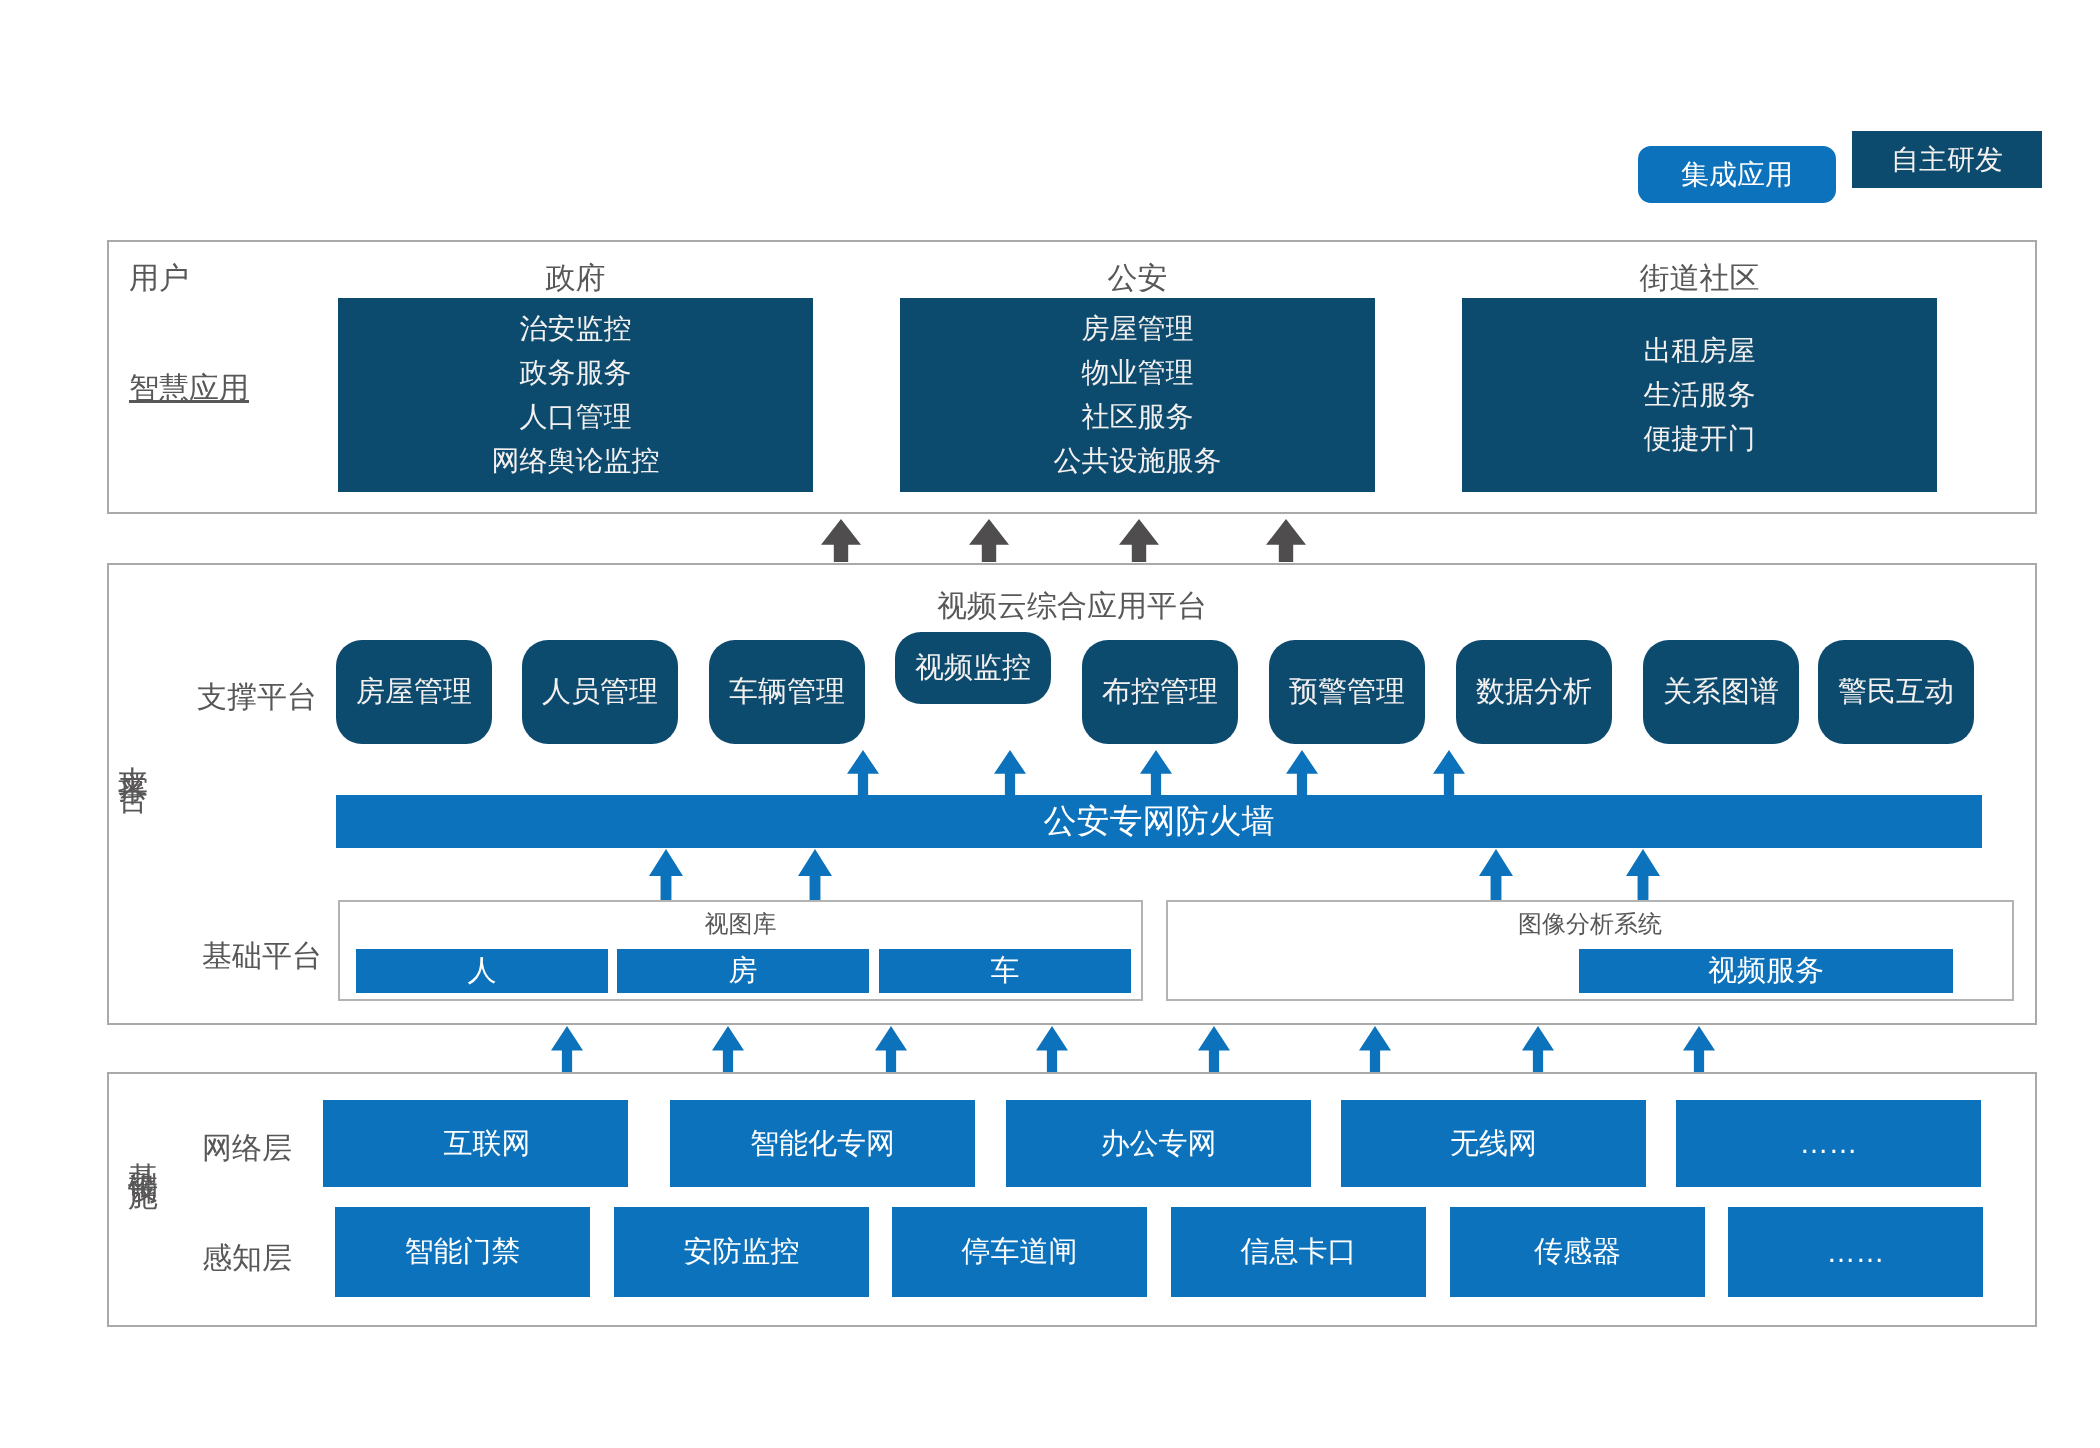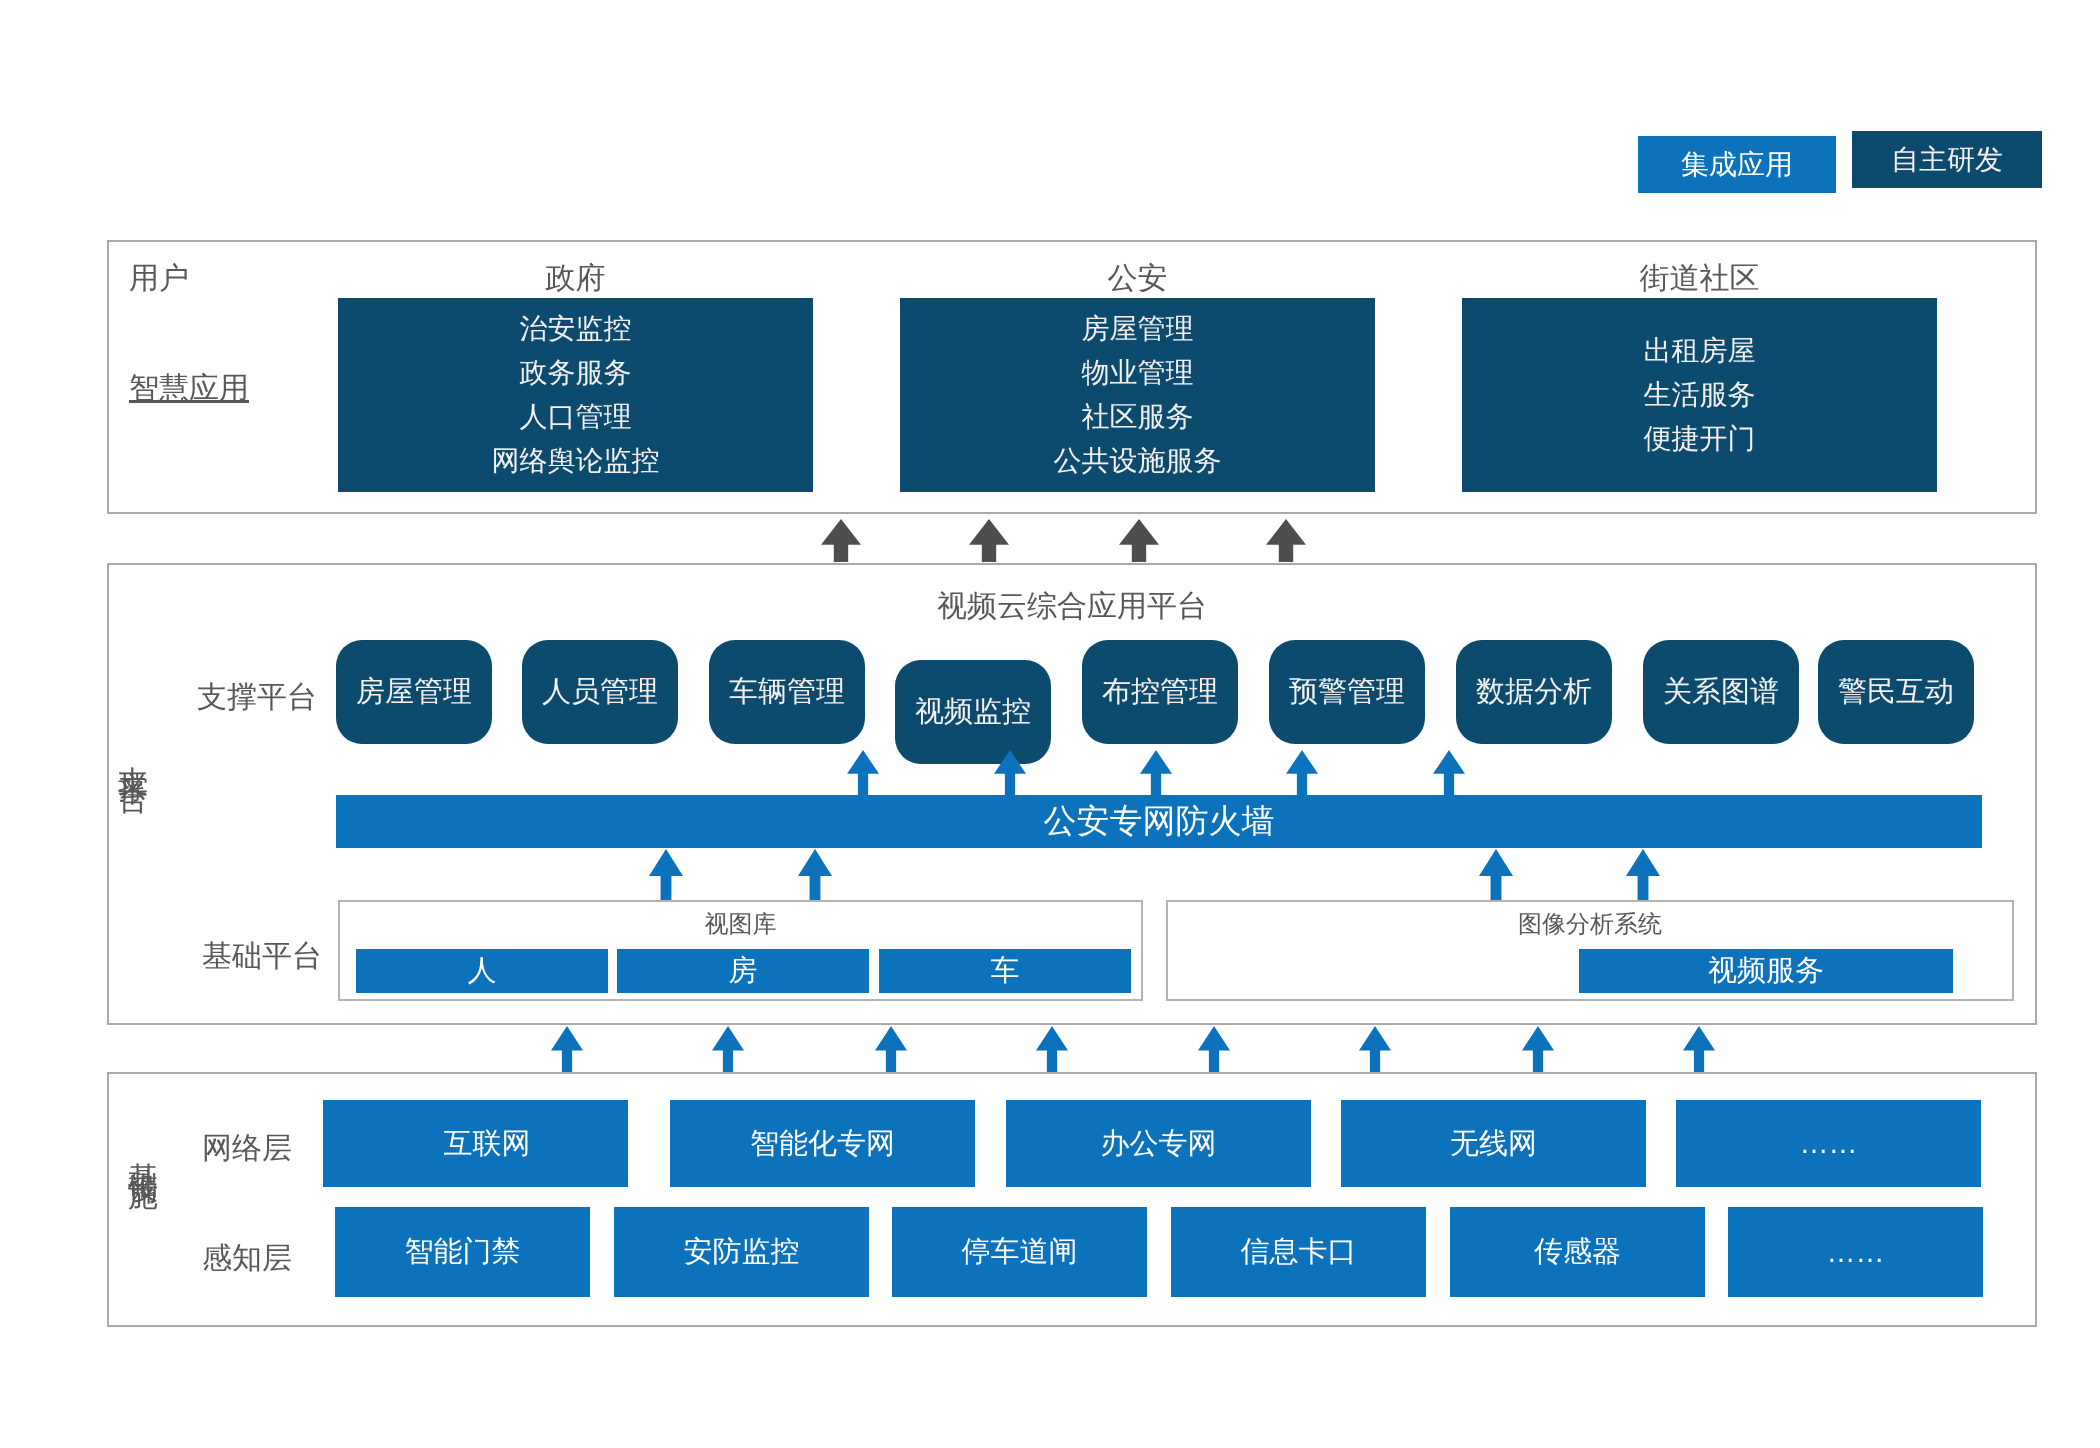--- a/index.html
+++ b/index.html
@@ -23,21 +23,21 @@
   .arr-blue{background:#0d72bc;clip-path:polygon(50% 0,100% 53%,66% 53%,66% 100%,34% 100%,34% 53%,0 53%);}
   .arr-dark{background:#4f4d4d;clip-path:polygon(50% 0,100% 60%,68% 60%,68% 100%,32% 100%,32% 60%,0 60%);}
   .legendbox{font-size:28px;}
   .subtitle{color:#595757;font-size:24px;text-align:center;}
 </style>
 </head>
 <body>
 
 <div class="canvas">
 
-  <div class="abs bluebox center legendbox" style="left:1638px;top:136px;width:198px;height:57px;">
+  <div class="abs bluebox center legendbox" style="left:1638px;top:146px;width:198px;height:57px;border-radius:13px;">
     <span>集成应用</span>
   </div>
   <div class="abs darkbox center legendbox" style="left:1852px;top:131px;width:190px;height:57px;">
     <span>自主研发</span>
   </div>
 
   <div class="abs sect" style="left:107px;top:240px;width:1930px;height:274px;"></div>
 
   <div class="abs lbl" style="left:129px;top:258px;">用户</div>
   <div class="abs lbl" style="left:129px;top:368px;text-decoration:underline;">智慧应用</div>
@@ -79,21 +79,21 @@
 
   <div class="abs darkbox center roundbox" style="left:336px;top:640px;width:156px;height:104px;">
     <span>房屋管理</span>
     </div>
   <div class="abs darkbox center roundbox" style="left:522px;top:640px;width:156px;height:104px;">
     <span>人员管理</span>
     </div>
   <div class="abs darkbox center roundbox" style="left:709px;top:640px;width:156px;height:104px;">
     <span>车辆管理</span>
     </div>
-  <div class="abs darkbox center roundbox" style="left:895px;top:660px;width:156px;height:104px;">
+  <div class="abs darkbox center roundbox" style="left:895px;top:632px;width:156px;height:72px;">
     <span>视频监控</span>
     </div>
   <div class="abs darkbox center roundbox" style="left:1082px;top:640px;width:156px;height:104px;">
     <span>布控管理</span>
     </div>
   <div class="abs darkbox center roundbox" style="left:1269px;top:640px;width:156px;height:104px;">
     <span>预警管理</span>
     </div>
   <div class="abs darkbox center roundbox" style="left:1456px;top:640px;width:156px;height:104px;">
     <span>数据分析</span>

